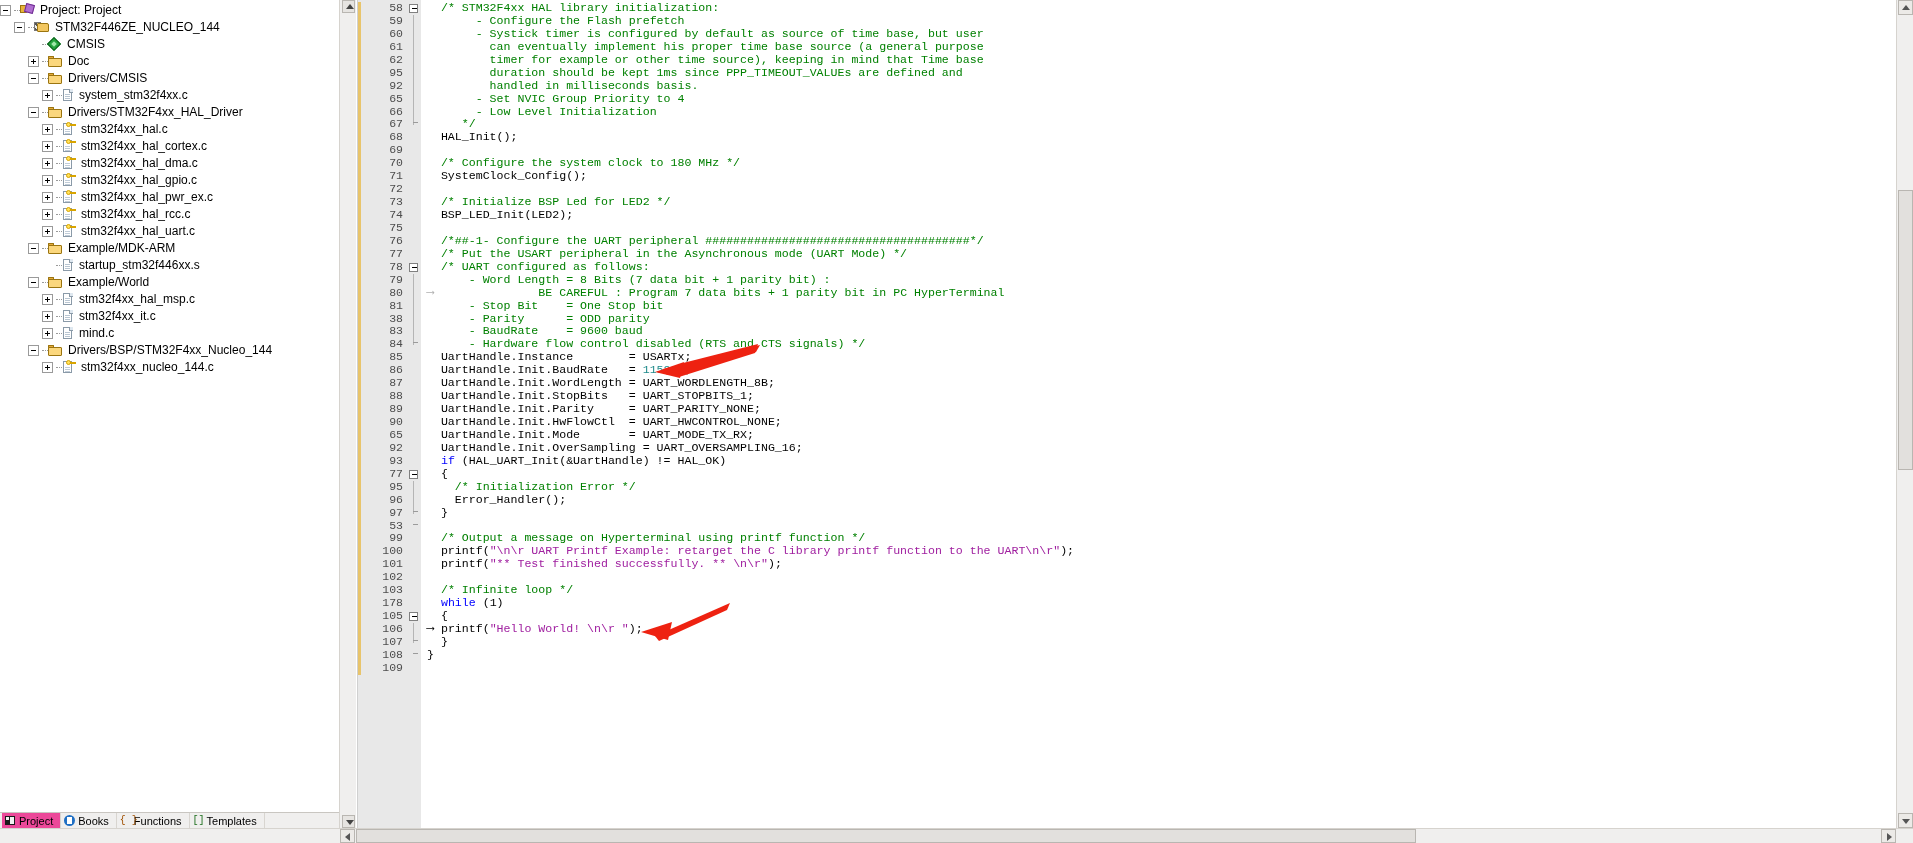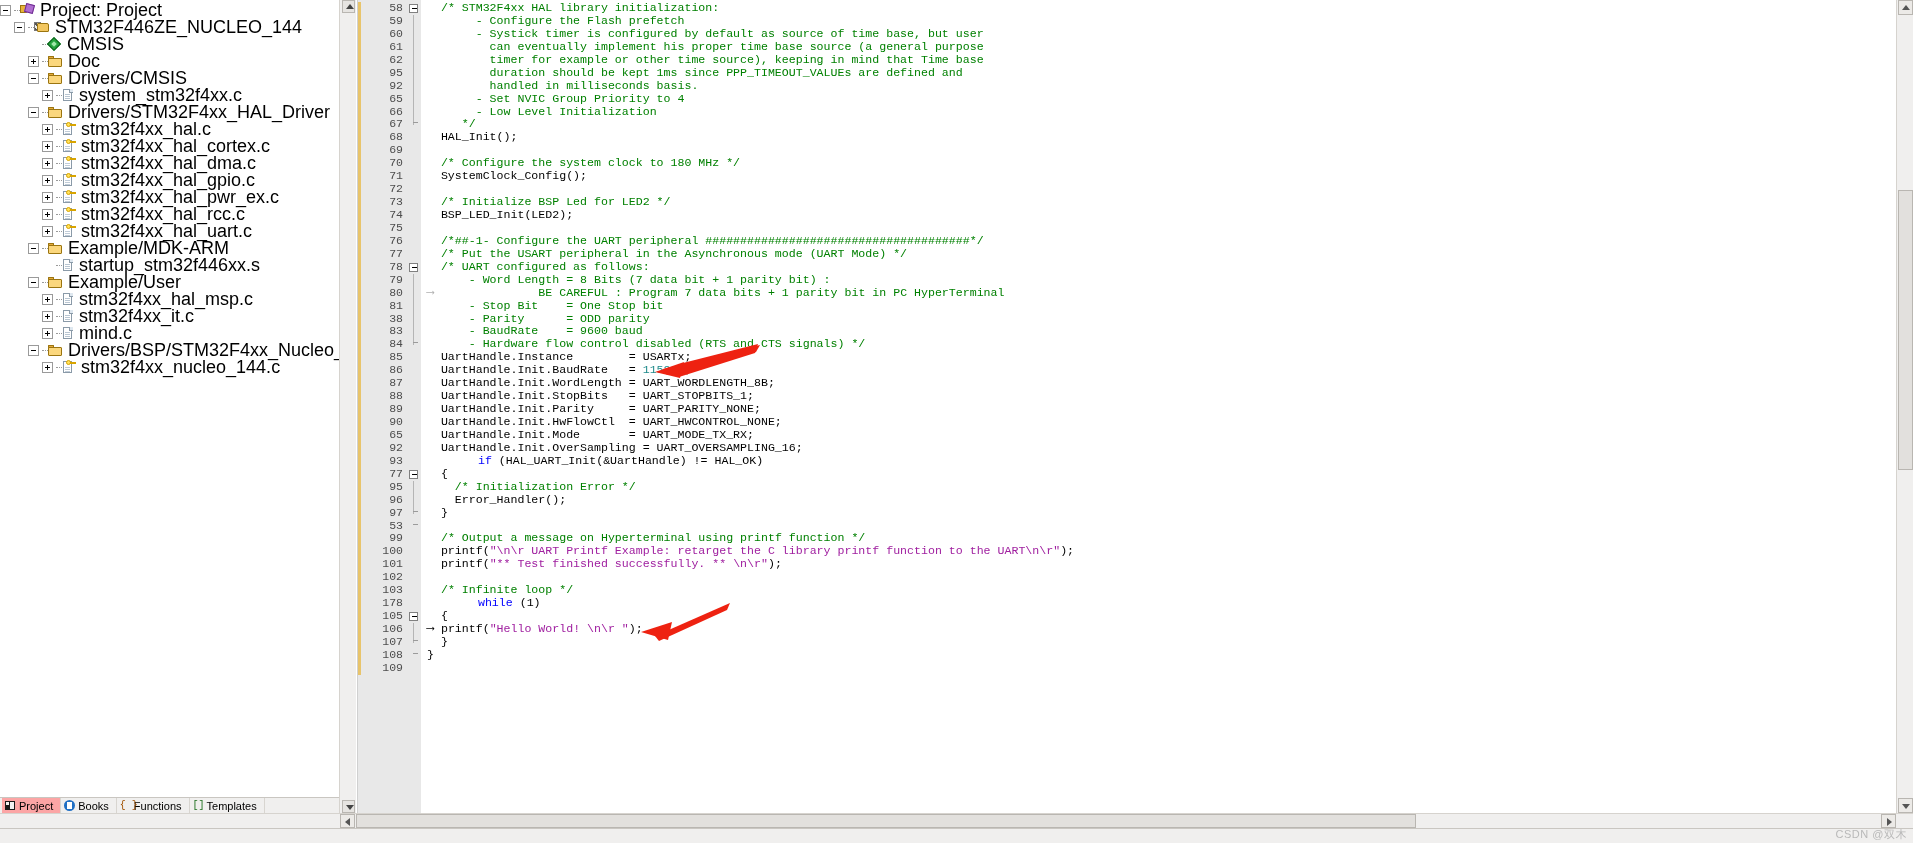--- a/index.html
+++ b/index.html
@@ -34,21 +34,21 @@
     border-right: 1px solid #d6d3ce;
     position: relative;
     overflow: hidden;
     display: flex;
     flex-direction: column;
   }
   .tree {
     flex: 1 1 auto;
     padding: 2px 0 11px 0;
     font-family: "Liberation Sans", sans-serif;
-    font-size: 18px;
+    font-size: 12px;
     color: #000000;
     line-height: 17px;
     user-select: none;
     overflow: hidden;
   }
   .tnode {
     display: flex;
     align-items: center;
     height: 17px;
     white-space: nowrap;
@@ -128,21 +128,21 @@
   .ptab {
     display: flex;
     align-items: center;
     height: 15px;
     padding: 0 7px 0 3px;
     gap: 3px;
     border-right: 1px solid #d8d5d0;
     cursor: pointer;
     white-space: nowrap;
   }
-  .ptab.active { background: #fca5a5; font-weight: normal; }
+  .ptab.active { background: #ec4899; font-weight: normal; }
   .ptab .tico { width: 11px; height: 11px; position: relative; display:inline-block; }
   .tico.proj .a { position:absolute; left:0; top:1px; width:10px; height:9px; background:#1a1a1a; }
   .tico.proj .b { position:absolute; left:1px; top:2px; width:3px; height:3px; background:#f2f2f2; }
   .tico.proj .c { position:absolute; left:5px; top:2px; width:4px; height:7px; background:#f2f2f2; }
   .tico.books .a { position:absolute; left:0; top:0; width:11px; height:11px; border-radius:50%; background:#1f6fc4; }
   .tico.books .b { position:absolute; left:3px; top:2px; width:5px; height:7px; background:#fff; }
   .tico.func { font-size:10px; color:#a05000; font-family:"Liberation Mono",monospace; line-height:11px; }
   .tico.tmpl { font-size:10px; color:#1d6f1d; font-family:"Liberation Mono",monospace; line-height:11px; }
 
   
@@ -232,21 +232,21 @@
     font-size: 11.6px;
     line-height: 12.95px;
     white-space: pre;
     color: #000000;
     overflow: hidden;
     position: relative;
     background: #ffffff;
   }
   .cl { height: 12.95px; }
   .c-com { color: #008000; }
-  .c-kw  { color: #0000ff; margin-left: 37px; }
+  .c-kw  { color: #0000ff; }
   .c-num { color: #1f8a8a; }
   .c-str { color: #a020a0; }
   .c-ws  { color: #c8c8c8; }
   .c-arr { color: #b0b0b0; }
 
   
   .vscroll {
     width: 17px; min-width: 17px;
     background: #f0efee;
     border-left: 1px solid #d6d3ce;
@@ -535,21 +535,21 @@
             <span class="label">startup_stm32f446xx.s</span>
           </div>
           <div class="tnode">
             <span style="display:inline-block;width:28px;flex:0 0 28px"></span>
             <span class="twist"></span>
             <span class="dotline"></span>
             <span class="ico ico-folder">
               <i class="tab"></i>
               <i class="bd"></i>
             </span>
-            <span class="label">Example/User</span>
+            <span class="label">Example/World</span>
           </div>
           <div class="tnode">
             <span style="display:inline-block;width:42px;flex:0 0 42px"></span>
             <span class="twist plus"></span>
             <span class="dotline"></span>
             <span class="ico ico-file">
               <i class="pg"></i>
               <i class="cn"></i>
               <i class="ln" style="top:5px"></i>
               <i class="ln" style="top:7px"></i>
@@ -837,23 +837,20 @@
       <div class="hbtn l">
           <span class="htri"></span>
         </div>
       <div class="hthumb"></div>
       <div class="hbtn r">
           <span class="htri"></span>
         </div>
     </div>
   </div>
 
-  <div class="statusbar">
-    <span class="watermark">CSDN @双木</span>
-  </div>
 
   <svg class="annot" width="1913" height="843" style="left:0; top:0;">
     <g>
       <polygon points="663,369 760,345 756,352 667,375" fill="#ee2211"></polygon>
       <polygon points="655,372 684,362 680,378" fill="#ee2211"></polygon>
       <polyline points="683,363 758,344 755,353 679,377" fill="#ee2211"></polyline>
     </g>
     <g>
       <polygon points="655,636 730,603 727,610 659,641" fill="#ee2211"></polygon>
       <polygon points="641,632 672,622 668,640" fill="#ee2211"></polygon>

